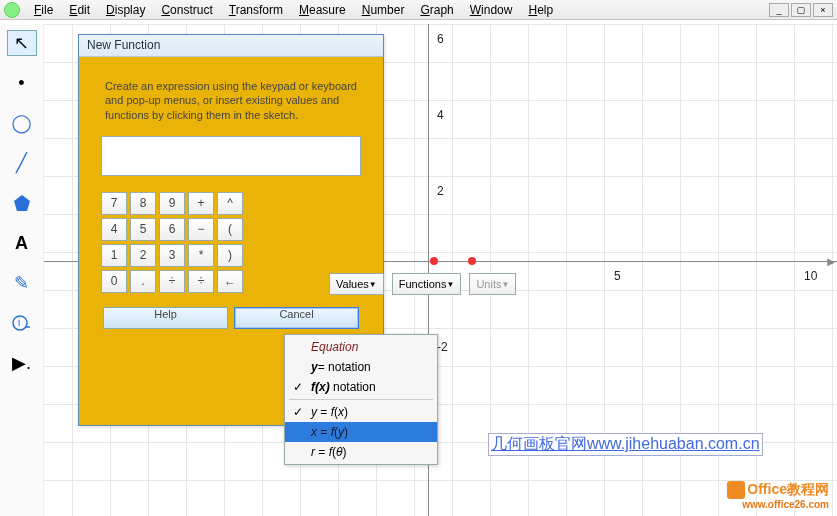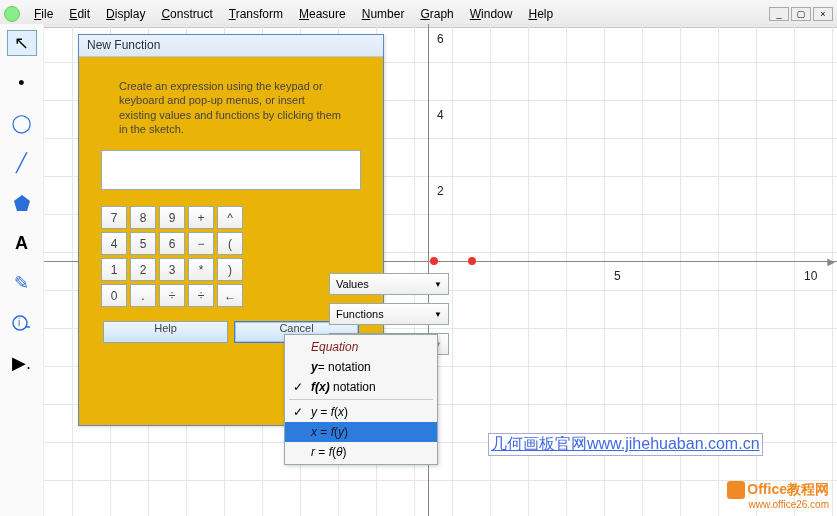--- a/index.html
+++ b/index.html
@@ -1,19 +1,19 @@
 <!DOCTYPE html>
 <html><head>
 <meta charset="utf-8">
 <style>
 * { box-sizing: border-box; margin: 0; padding: 0; font-family: "Segoe UI", Arial, sans-serif; }
 body { width: 837px; height: 516px; overflow: hidden; background: #fff; position: relative; }
 
 
-.menubar { height: 28px; background: linear-gradient(#f7f7f7,#e9e9e9); border-bottom: 1px solid #c8c8c8; display: flex; align-items: center; padding: 0 4px; font-size: 12px; }
+.menubar { height: 20px; background: linear-gradient(#f7f7f7,#e9e9e9); border-bottom: 1px solid #c8c8c8; display: flex; align-items: center; padding: 0 4px; font-size: 12px; }
 .menubar .logo { width: 16px; height: 16px; border-radius: 50%; background: #8e8; margin-right: 6px; border:1px solid #6c6;}
 .menubar .menu-item { padding: 2px 8px; cursor: default; }
 .menubar .menu-item span.ul { text-decoration: underline; }
 .menubar .spacer { flex: 1; }
 .winbtn { width: 20px; height: 14px; border: 1px solid #aaa; background:#eee; margin-left:2px; text-align:center; font-size:9px; line-height:12px;}
 
 
 .toolbar { position: absolute; top: 24px; left: 0; width: 44px; bottom: 0; background: #fafafa; border-right: 1px solid #eee; display: flex; flex-direction: column; align-items: center; padding-top: 6px; gap: 14px; }
 .tool { width: 30px; height: 26px; display: flex; align-items: center; justify-content: center; font-size: 18px;}
 .tool.sel { border:1px solid #7aa; background:#dfefff;}
@@ -32,46 +32,46 @@
 .tick-label-x { position:absolute; font-size:12px; color:#222; top:245px;}
 .tick-label-y { position:absolute; font-size:12px; color:#222; left:393px;}
 .pt { position:absolute; width:8px; height:8px; border-radius:50%; background:#e33; }
 .pt1{ top:233px; left:386px;}
 .pt2{ top:233px; left:424px;}
 
 
 .dialog { position:absolute; top:34px; left:78px; width:306px; height:392px; background:#eab308; border:1px solid #5a8ac6; box-shadow: 1px 1px 3px rgba(0,0,0,.15);}
 .dialog .titlebar { height:22px; background:linear-gradient(#eaf2fb,#dfe9f6); padding:3px 8px; font-size:12px; color:#2a4; color:#234; border-bottom:1px solid #b9c8de;}
 .dialog .body { padding: 18px 22px 10px; font-size:11px; color:#444; }
-.dialog .instructions { margin: 4px 18px 14px; line-height:1.3;}
+.dialog .instructions { margin: 4px 4px 14px; line-height:1.3;}
 .dialog .expr { width:100%; height:40px; border:1px solid #9ab; background:#fff; padding:4px; font-size:13px;}
 .keypad { display:grid; grid-template-columns: repeat(5, 26px); grid-auto-rows:23px; gap:3px; margin-top:16px;}
 .key { border:1px solid #9aa; background:linear-gradient(#fff,#eee); font-size:12px; display:flex;align-items:center;justify-content:center; cursor:default;}
-.sidebtns { position:absolute; top:238px; left:250px; width:120px; display:flex; flex-direction:column; gap:8px;}
+.sidebtns { position:absolute; top:238px; left:250px; width:120px; display:flex; gap:8px;}
 .ddbtn { height:22px; border:1px solid #9aa; background:linear-gradient(#fff,#eee); font-size:11px; display:flex;align-items:center; justify-content:space-between; padding:0 6px; }
 .ddbtn .arr{font-size:8px;}
 .ddbtn.dis{color:#999;}
 .btnrow { display:flex; gap:6px; margin-top:14px; padding:0 2px;}
 .btn { flex:1; height:22px; text-align:center; font-size:11px; border:1px solid #8aa; background:linear-gradient(#eef6ff,#cde3f7);}
 .btn.def{border:1px solid #3b7dd8; box-shadow:0 0 0 1px #9fc7f4 inset;}
 
 
 .submenu { position:absolute; top:334px; left:284px; width:154px; background:#f6f6f6; border:1px solid #9aa; box-shadow:1px 1px 4px rgba(0,0,0,.2); font-size:12px; padding:2px 0;}
 .submenu .hdr { color:#7f1d1d; padding:3px 26px; font-style:italic;}
 .submenu .mi { padding:3px 26px; position:relative;}
 .submenu .mi.chk::before{content:"✓"; position:absolute; left:8px;}
 .submenu .mi.sel { background:#2d7bdc; color:#0f172a;}
 .submenu .sep{height:1px; background:#ccc; margin:2px 4px;}
 .submenu .mi .ital{font-style:italic;}
 .submenu .mi .bold{font-weight:bold; font-style:italic;}
 
 
 .wm1 { position:absolute; bottom:60px; left:444px; font-size:16px; color:#4169e1; background:#fff; text-decoration:underline; padding:0 2px; border:1px solid #aac;}
 .wm2 { position:absolute; bottom:6px; right:8px; font-size:14px; color:#f08a24; font-weight:bold; text-align:right; line-height:1.1;margin-top:8px;}
-.wm2 small{ display:block; color:#e67817; font-size:10px; font-weight:normal;}
+.wm2 small{ display:block; color:#e67817; font-size:10px; font-weight:bold;}
 .wm2 .sq{display:inline-block;width:18px;height:18px;background:#f08a24;border-radius:3px;vertical-align:middle;margin-right:2px;}
 </style>
 </head>
 <body>
 
 <div class="menubar">
   <div class="logo"></div>
   <div class="menu-item"><span class="ul">F</span><span>ile</span></div>
   <div class="menu-item"><span class="ul">E</span>dit</div>
   <div class="menu-item"><span class="ul">D</span>isplay</div>

